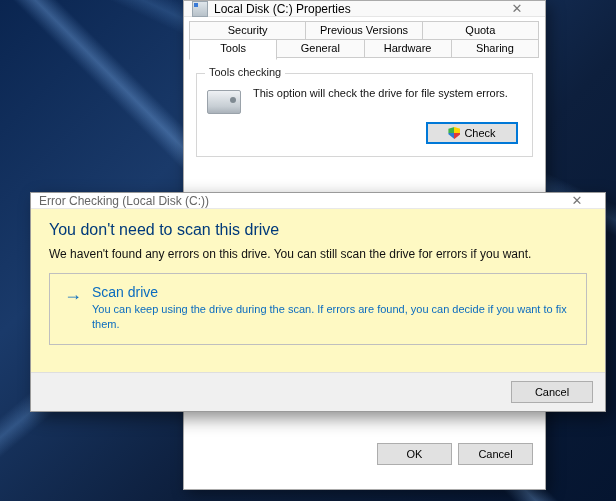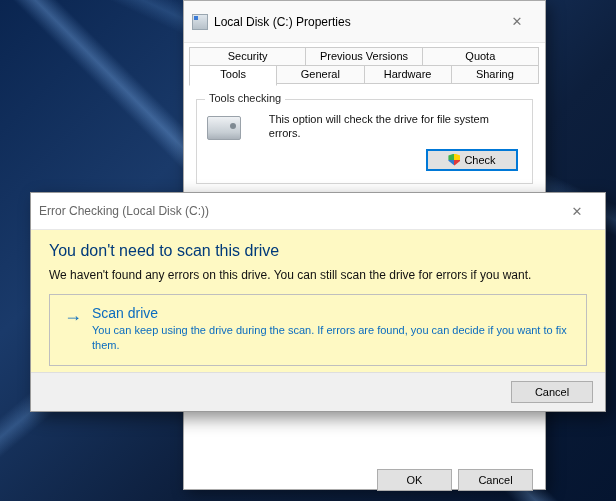--- a/index.html
+++ b/index.html
@@ -27,21 +27,21 @@
   
   .props-win {
     position: absolute;
     left: 183px; top: 0;
     width: 363px; height: 490px;
     background: #fff;
     border: 1px solid #aaa;
     box-shadow: 4px 4px 14px rgba(0,0,0,0.4);
   }
   .titlebar {
-    height: 42px;
+    height: 16px;
     display: flex;
     align-items: center;
     padding: 0 6px 0 8px;
     background: #f9f9f9;
     border-bottom: 1px solid #e6e6e6;
     color: #000;
   }
   .drive-icon-sm {
     width: 16px; height: 16px; margin-right: 6px;
     background: linear-gradient(#dfe6ec,#b7c1c9);
@@ -101,21 +101,21 @@
     position: relative;
   }
   .fieldset .legend {
     position: absolute;
     top: -8px; left: 8px;
     background: #fff;
     padding: 0 4px;
     font-size: 11px;
     color: #222;
   }
-  .inner-row { display: flex; align-items: flex-start; gap: 28px; }
+  .inner-row { display: flex; align-items: flex-start; gap: 12px; }
   .drive-img {
     width: 34px; height: 24px;
     background: linear-gradient(#eef1f4,#c7ced4 70%, #aab2ba);
     border: 1px solid #9aa2aa;
     border-radius: 2px;
     margin-top: 4px;
     position: relative;
   }
   .drive-img::after{
     content:""; position:absolute; right:4px; top:6px; width:6px;height:6px;

